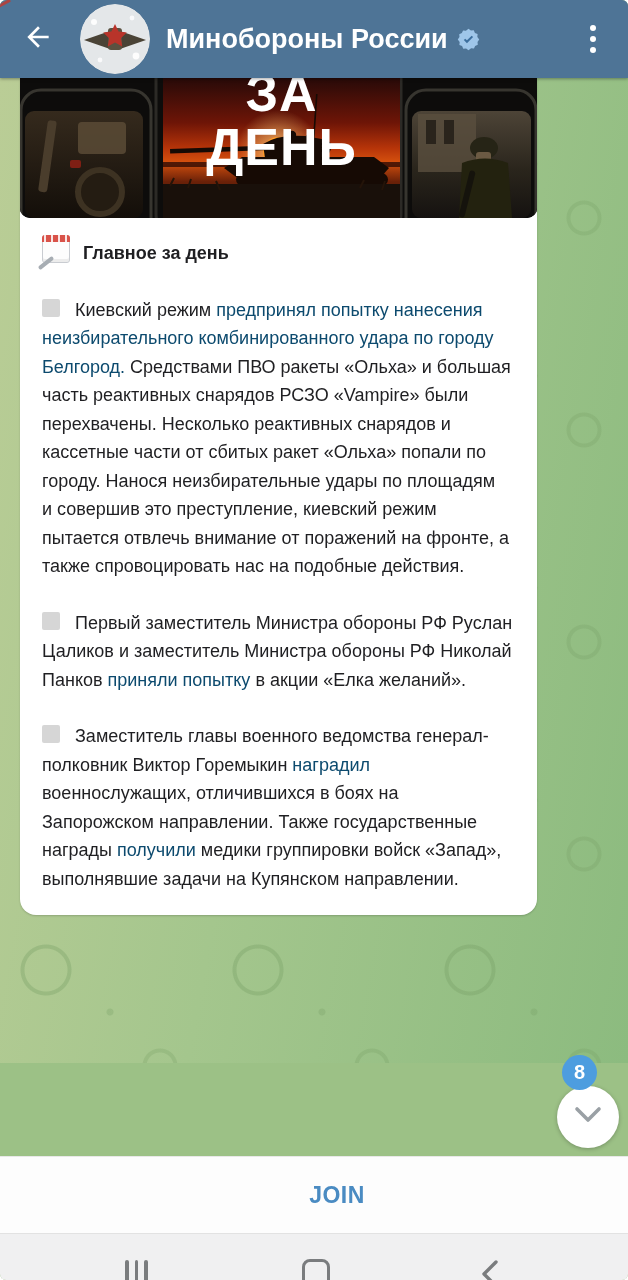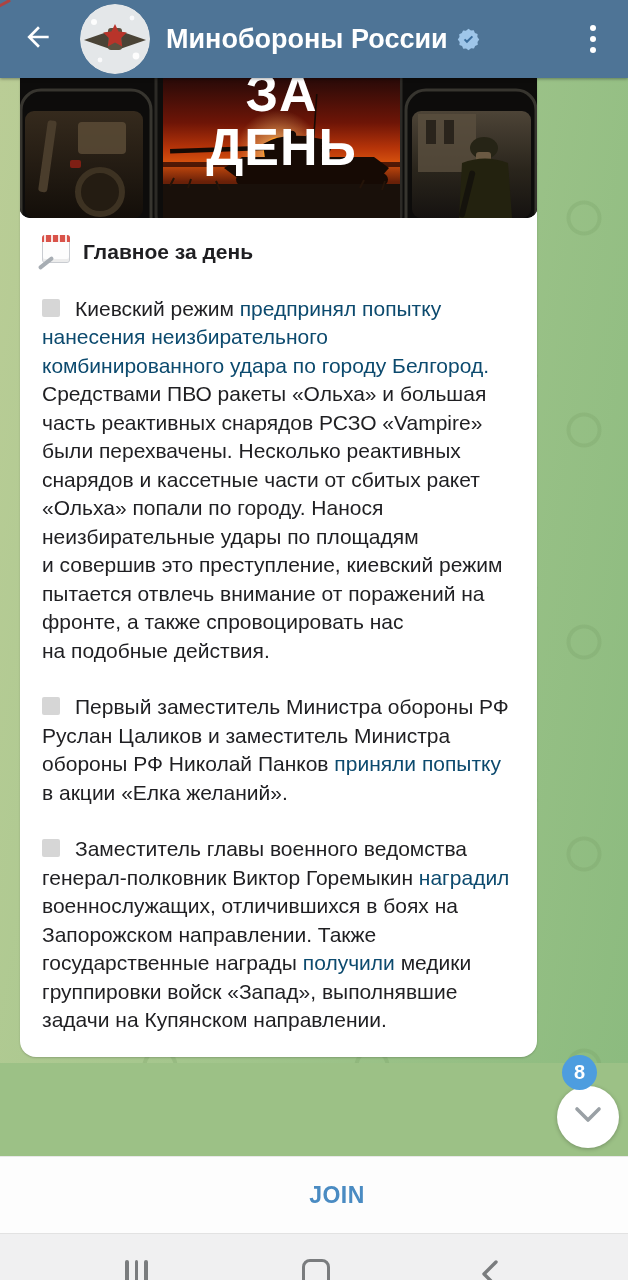--- a/index.html
+++ b/index.html
@@ -1,17 +1,17 @@
 <!DOCTYPE html>
 <html><head>
 <meta charset="utf-8">
 <style>
   html,body{margin:0;padding:0;}
   .screen{position:relative;width:628px;height:1280px;overflow:hidden;
-    font-family:"Liberation Sans",sans-serif;background:#9cc186;}
+    font-family:"Liberation Sans",sans-serif;background:#9cc186;border-radius:6px;}
 
   
   .appbar{position:absolute;top:0;left:0;right:0;height:78px;background:#4e7496;
     display:flex;align-items:center;z-index:10;box-shadow:0 1px 3px rgba(0,0,0,.35);}
   .corner-mark{position:absolute;top:2px;left:-3px;width:14px;height:3px;
     background:rgba(190,60,50,.85);transform:rotate(-28deg);z-index:11;}
   .back-btn{margin-left:20px;width:36px;height:36px;display:flex;align-items:center;
     justify-content:center;flex:0 0 auto;}
   .avatar{margin-left:24px;width:70px;height:70px;border-radius:50%;overflow:hidden;flex:0 0 auto;}
   .titles{margin-left:16px;display:flex;flex-direction:column;min-width:0;}
@@ -33,21 +33,21 @@
       linear-gradient(100deg,#bacd96 0%,#a4c68d 45%,#8cbb7f 100%);
     background-size:212px 212px,212px 212px,212px 212px,100% 100%;}
 
   .bubble{margin-left:20px;width:517px;background:#ffffff;border-radius:0 0 16px 16px;
     box-shadow:0 1px 2px rgba(0,0,0,.18);overflow:hidden;}
   .photo{position:relative;width:517px;height:140px;overflow:hidden;
     border-radius:0 0 10px 10px;background:#0d0c0b;}
   .photo-title{position:absolute;top:-12px;left:143px;width:237px;text-align:center;
     color:#fff;font-size:52px;font-weight:bold;line-height:1.04;letter-spacing:1px;z-index:2;}
 
-  .msg-text{padding:17px 22px 14px 22px;color:#1f1f22;font-size:21px;line-height:28.5px;}
+  .msg-text{padding:17px 22px 14px 22px;color:#1f1f22;font-size:18px;line-height:28.5px;}
   .heading{font-weight:bold;margin:0 0 28px 0;}
   .heading-label{font-weight:bold;}
   .cal-icon{position:relative;display:inline-block;width:26px;height:26px;background:#fdfdfd;
     border:1px solid #c9ccd1;border-radius:3px;vertical-align:-4px;margin-right:13px;
     box-shadow:inset 0 -3px 0 #ececec;}
   .cal-icon::before{content:'';position:absolute;top:-1px;left:-1px;right:-1px;height:7px;
     background:#d9534a;border-radius:3px 3px 0 0;
     background-image:repeating-linear-gradient(90deg,rgba(255,255,255,0) 0 2px,rgba(255,255,255,.85) 2px 4px,rgba(255,255,255,0) 4px 7px);}
   .cal-icon::after{content:'';position:absolute;bottom:-3px;left:-6px;width:18px;height:4px;
     background:#a7adb3;border-radius:2px;transform:rotate(-38deg);}

